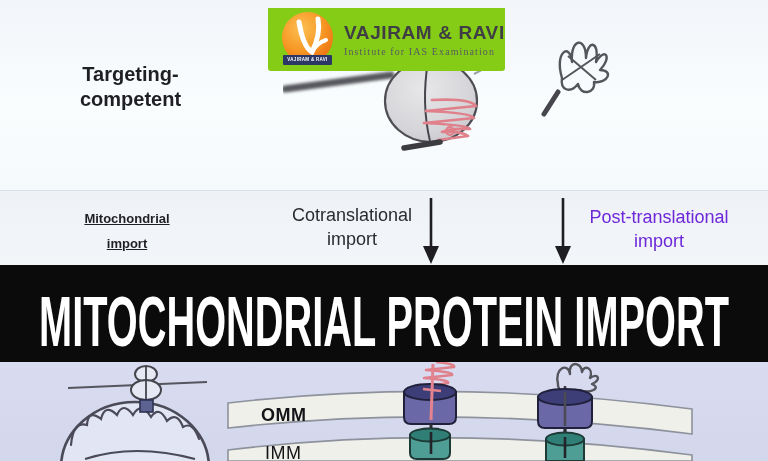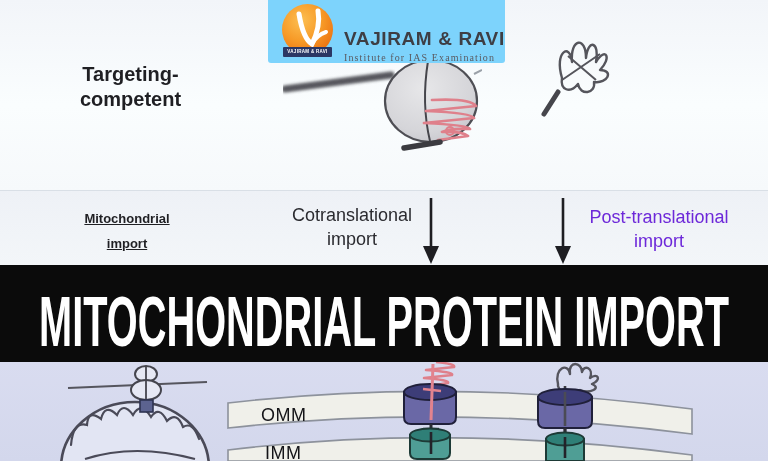--- a/index.html
+++ b/index.html
@@ -19,41 +19,41 @@
     display:flex;align-items:center;justify-content:center;}
   .sec-bottom{left:0;top:362px;width:768px;height:99px;
     background:linear-gradient(180deg,#d9dcf0,#d3d7ec);}
   
   .banner-title{
     color:#ffffff;font-size:71px;font-weight:700;letter-spacing:0px;
     white-space:nowrap;transform:scaleX(.56);transform-origin:center center;
     padding-bottom:4px;
   }
   
-  .logo-panel{left:268px;top:0;width:237px;height:63px;background:#7dd3fc;
-    display:flex;align-items:flex-end;border-radius:0 0 3px 3px;}
+  .logo-panel{left:268px;top:8px;width:237px;height:63px;background:#84cc16;
+    display:flex;align-items:center;border-radius:0 0 3px 3px;}
   .logo-mark{position:relative;width:56px;height:63px;flex:0 0 56px;margin-left:12px;}
   .logo-circle{position:absolute;left:2px;top:4px;width:51px;height:51px;border-radius:50%;
     background:radial-gradient(circle at 38% 32%,#fcbf52 0%,#f79a27 45%,#ec7212 80%,#e25f0a 100%);}
   .logo-ribbon{position:absolute;left:3px;top:47px;width:49px;height:10px;
     background:#2b3764;color:#fff;font-size:4.5px;font-weight:700;
     text-align:center;line-height:10px;letter-spacing:.3px;border-radius:1px;}
   .logo-texts{margin-left:8px;display:flex;flex-direction:column;}
   .logo-brand{color:#3e3e44;font-weight:700;font-size:19px;letter-spacing:.6px;line-height:22px;}
   .logo-tagline{color:#5a5a60;font-size:10px;letter-spacing:1.1px;margin-top:2px;font-family:Liberation Serif, serif;}
   
   .lbl{position:absolute;text-align:center;color:#1f1f23;}
   .lbl-bold{font-weight:700;}
   .targeting{left:38px;top:62px;width:185px;font-size:20px;line-height:25px;text-align:center;}
   .large-globular{left:284px;top:104px;width:160px;font-size:16.5px;line-height:23px;
     color:#c76b77;font-weight:600;}
   .mito-import{left:32px;top:206px;width:190px;font-size:13px;line-height:25px;text-decoration:underline;}
   .cotrans{left:278px;top:203px;width:148px;font-size:18px;line-height:24px;color:#2b2b30;}
   .posttrans{left:580px;top:205px;width:158px;font-size:18px;line-height:24px;color:#6d28d9;}
-  .omm{left:261px;top:405px;width:56px;font-size:18px;color:#141418;letter-spacing:.5px;text-align:left;}
+  .omm{left:261px;top:405px;width:56px;font-size:18px;color:#141418;letter-spacing:.5px;text-align:left;font-weight:bold;}
   .imm{left:265px;top:443px;width:56px;font-size:18px;color:#141418;letter-spacing:.5px;text-align:left;}
   svg{display:block;}
 </style>
 </head>
 <body>
 
 <div class="stage">
 
   <div class="abs sec-top"></div>
   <div class="abs sec-mid"></div>

